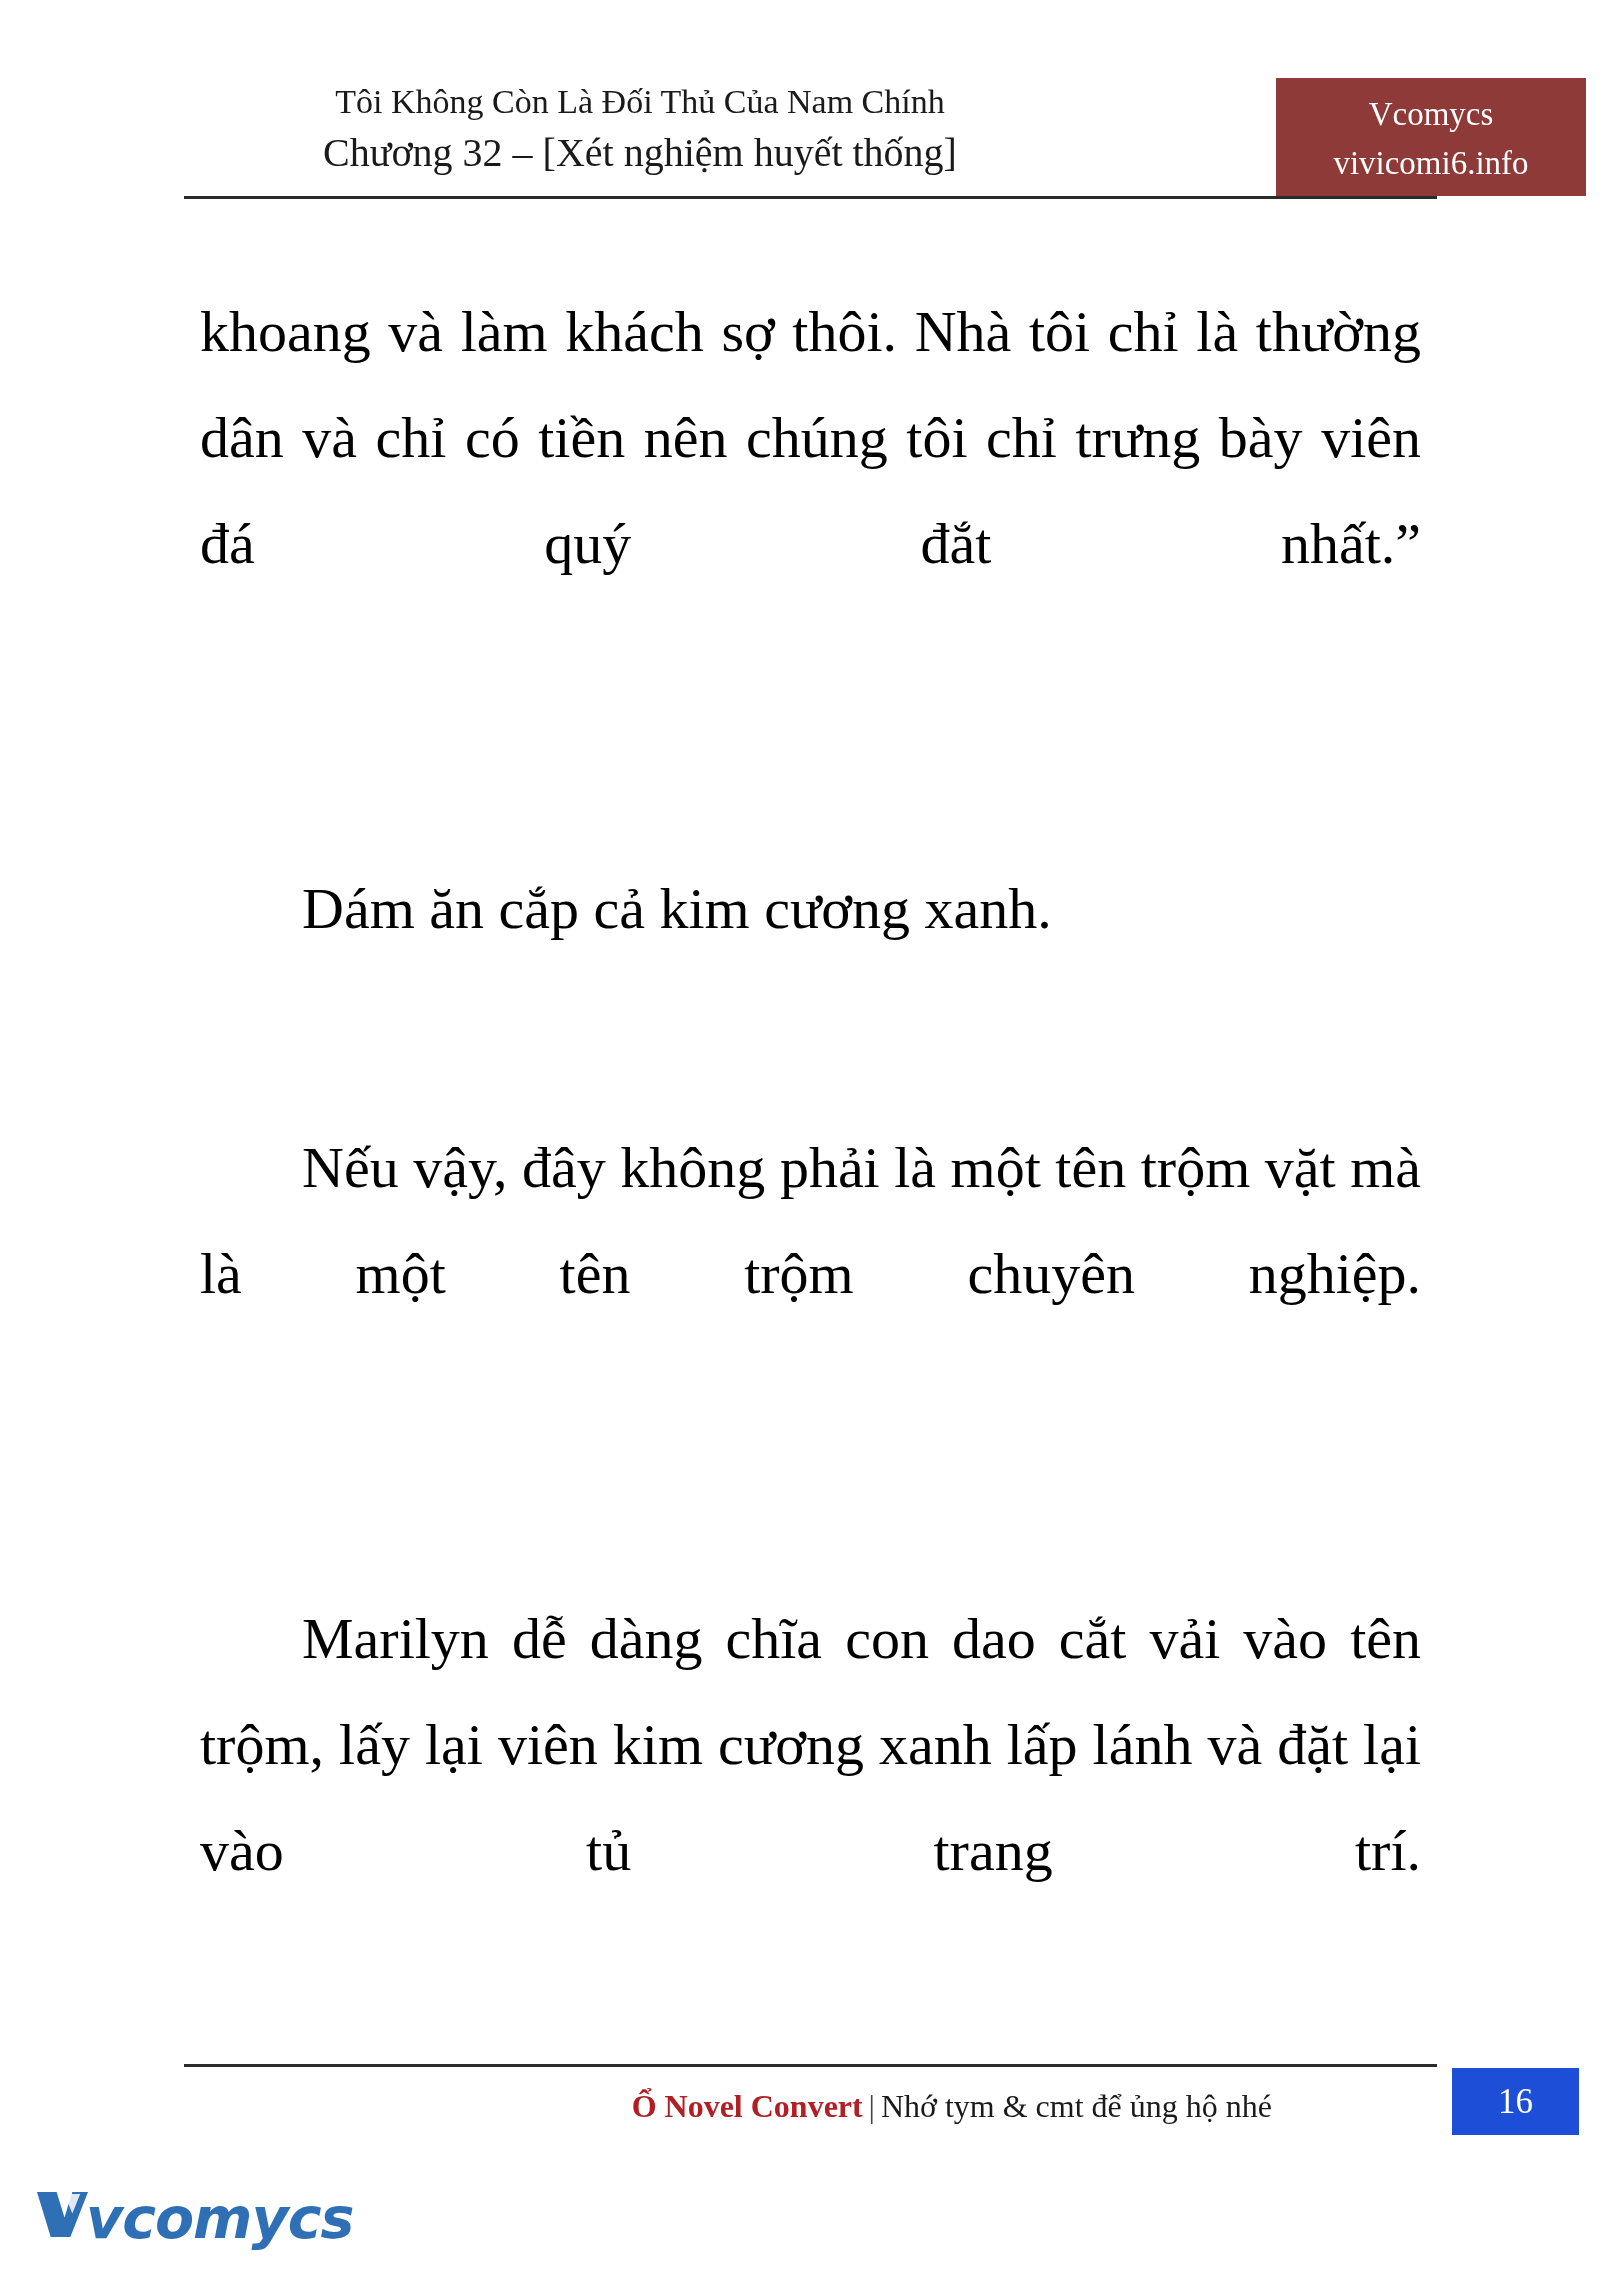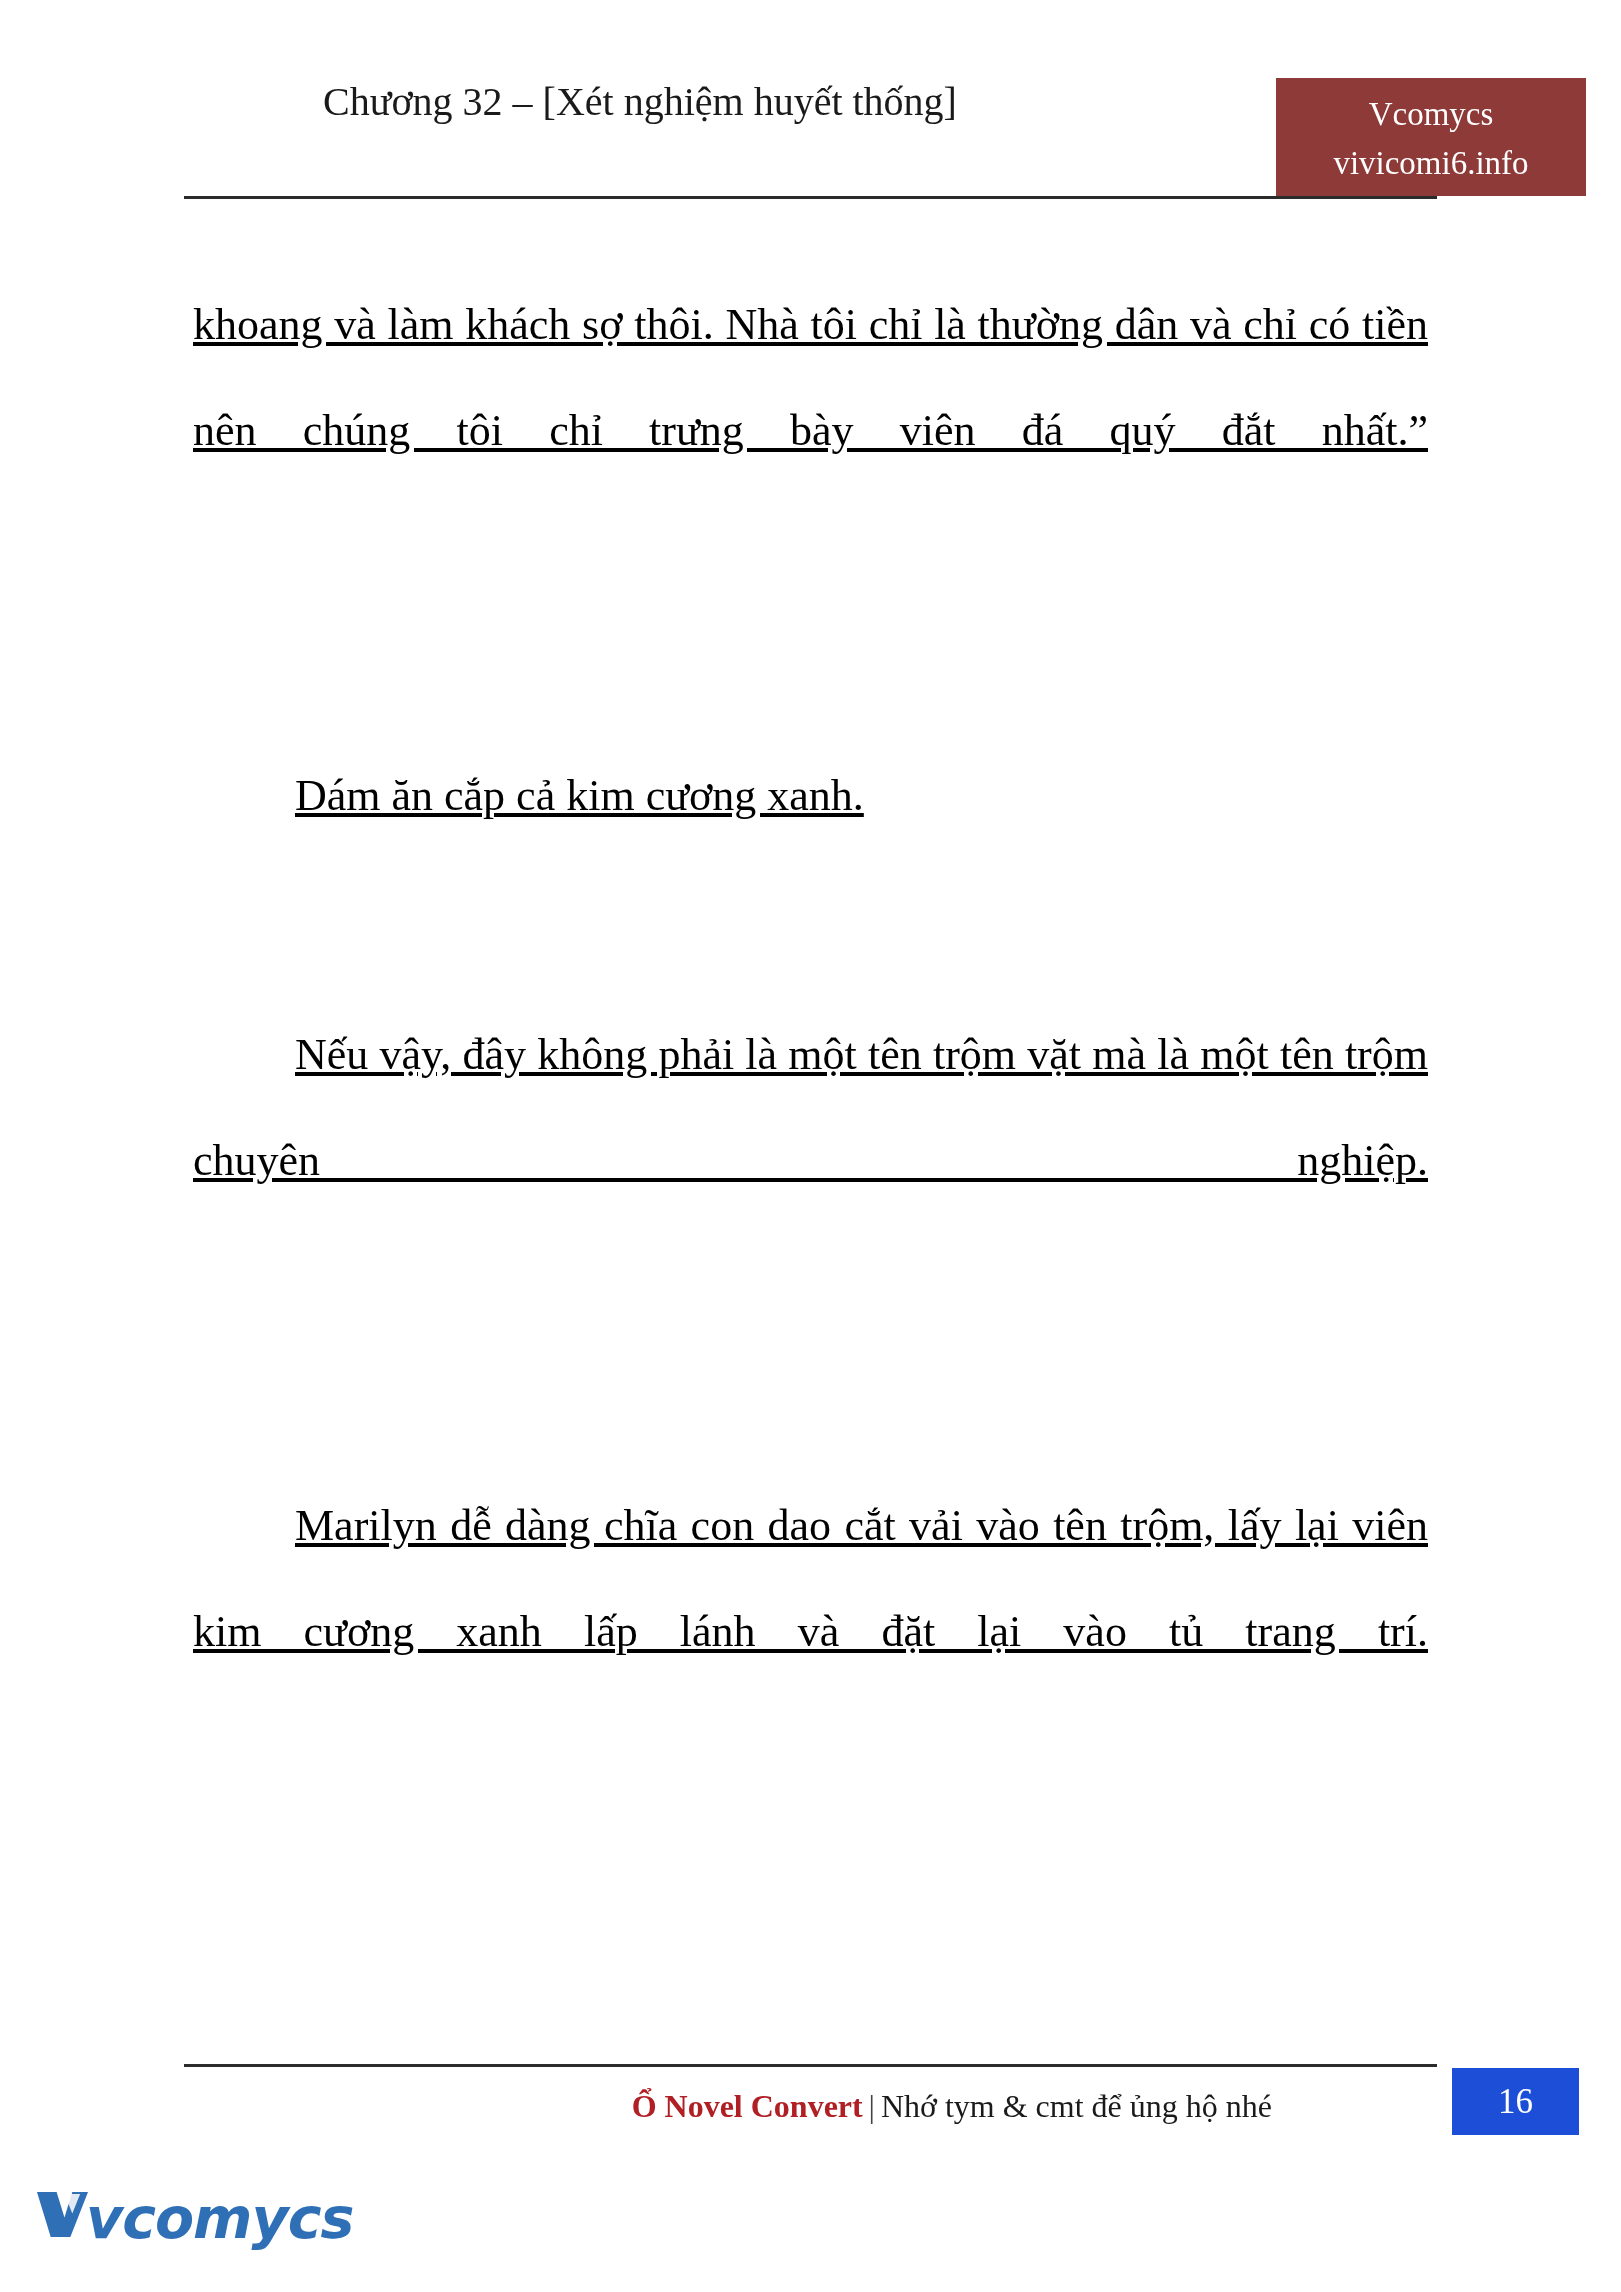--- a/index.html
+++ b/index.html
@@ -80,26 +80,25 @@
 
   
   .content {
     position: absolute;
     left: 188px;
     top: 267px;
     width: 1245px;
   }
   .para {
     color: #000000;
-    font-size: 44px;
+    font-size: 58px;
     line-height: 106px;
     text-align: justify;
     text-justify: inter-word;
-    margin: 5px;
-    text-decoration: underline;
+    margin: 12px;
   }
   .para.indent {
     text-indent: 102px;
   }
   .para + .para {
     margin-top: 153px;
   }
   
   .para::after {
     content: "";
@@ -195,20 +194,21 @@
   }
   .logo-mark svg { display: block; }
 </style>
 </head>
 <body>
 
 <div class="page">
 
   <div class="header">
     <div class="header-titles">
+      <div class="header-line1">Tôi Không Còn Là Đối Thủ Của Nam Chính</div>
       <div class="header-line2">Chương 32 – [Xét nghiệm huyết thống]</div>
     </div>
     <div class="header-badge">
       <div class="b1">Vcomycs</div>
       <div class="b2">vivicomi6.info</div>
     </div>
     <div class="header-rule"></div>
   </div>
 
   <div class="content">

